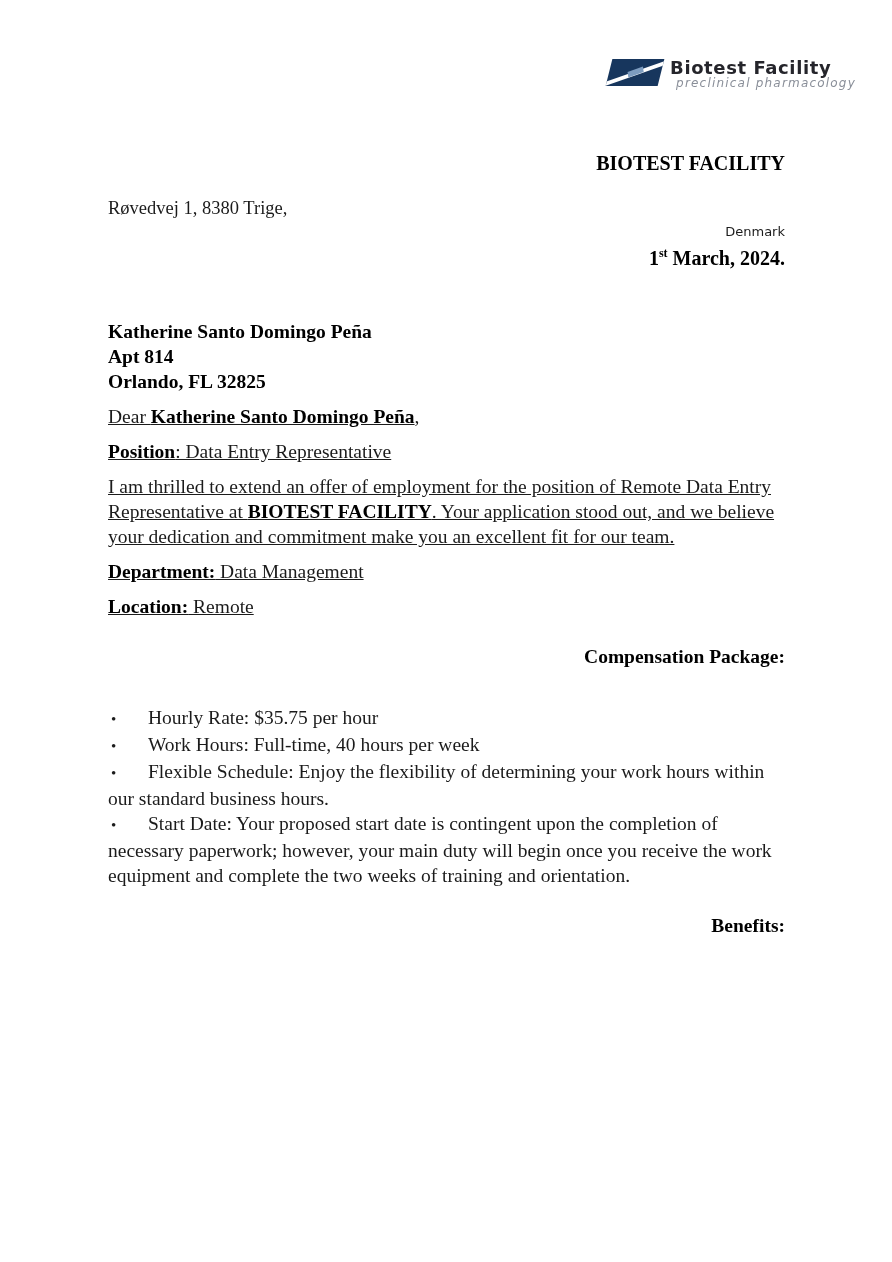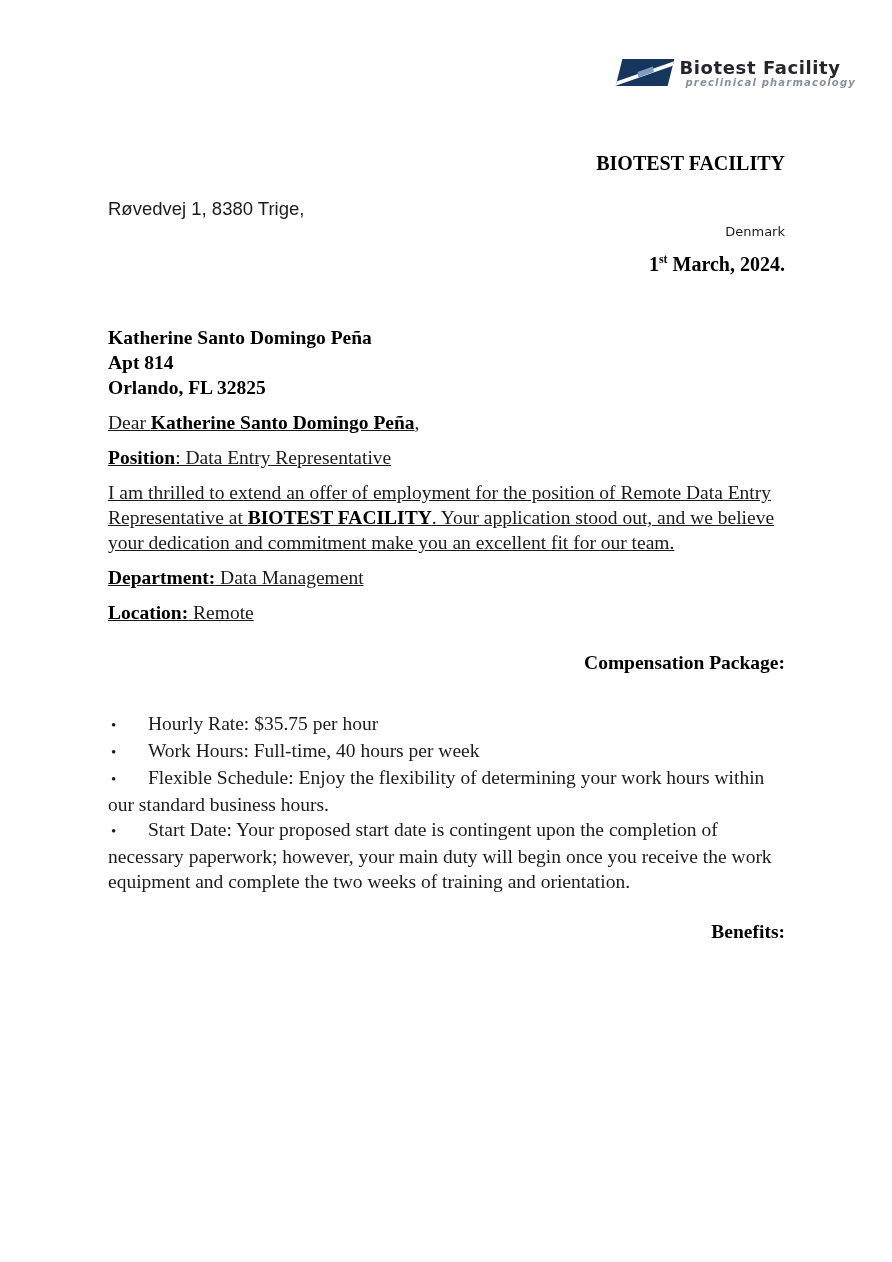--- a/index.html
+++ b/index.html
@@ -60,54 +60,53 @@
     font-family: "DejaVu Sans", sans-serif;
     font-weight: bold;
     font-size: 18px;
     line-height: 21px;
     letter-spacing: 0.6px;
     color: #25252b;
   }
   .logo-tagline {
     font-family: "DejaVu Sans", sans-serif;
     font-style: italic;
-    font-size: 10px;
+    font-size: 12px;
     line-height: 10px;
     letter-spacing: 1.2px;
     color: #8a8f99;
     padding-left: 6px;
-    font-weight: bold;
   }
 
   
   .content { padding: 0 107px 0 108px; }
 
   .company-heading {
     margin-top: 64px;
     text-align: right;
     font-weight: bold;
     font-size: 20px;
     line-height: 23px;
     color: #000000;
   }
   .sender-address {
     margin-top: 22px;
-    font-family: Liberation Sans, sans-serif;
+    font-family: Liberation Serif, serif;
     font-size: 18.5px;
     line-height: 23px;
     color: #1b1b1b;
   }
   .sender-country {
     text-align: right;
     font-family: "DejaVu Sans", sans-serif;
     font-size: 13px;
     line-height: 23px;
   }
   .date-line {
-    margin-top: 9px;
+    margin-top: 3px;
     text-align: right;
     font-weight: bold;
     font-size: 20px;
     line-height: 25px;
     color: #000000;
   }
   .date-line sup {
     font-size: 12px;
     line-height: 0;
     vertical-align: super;

